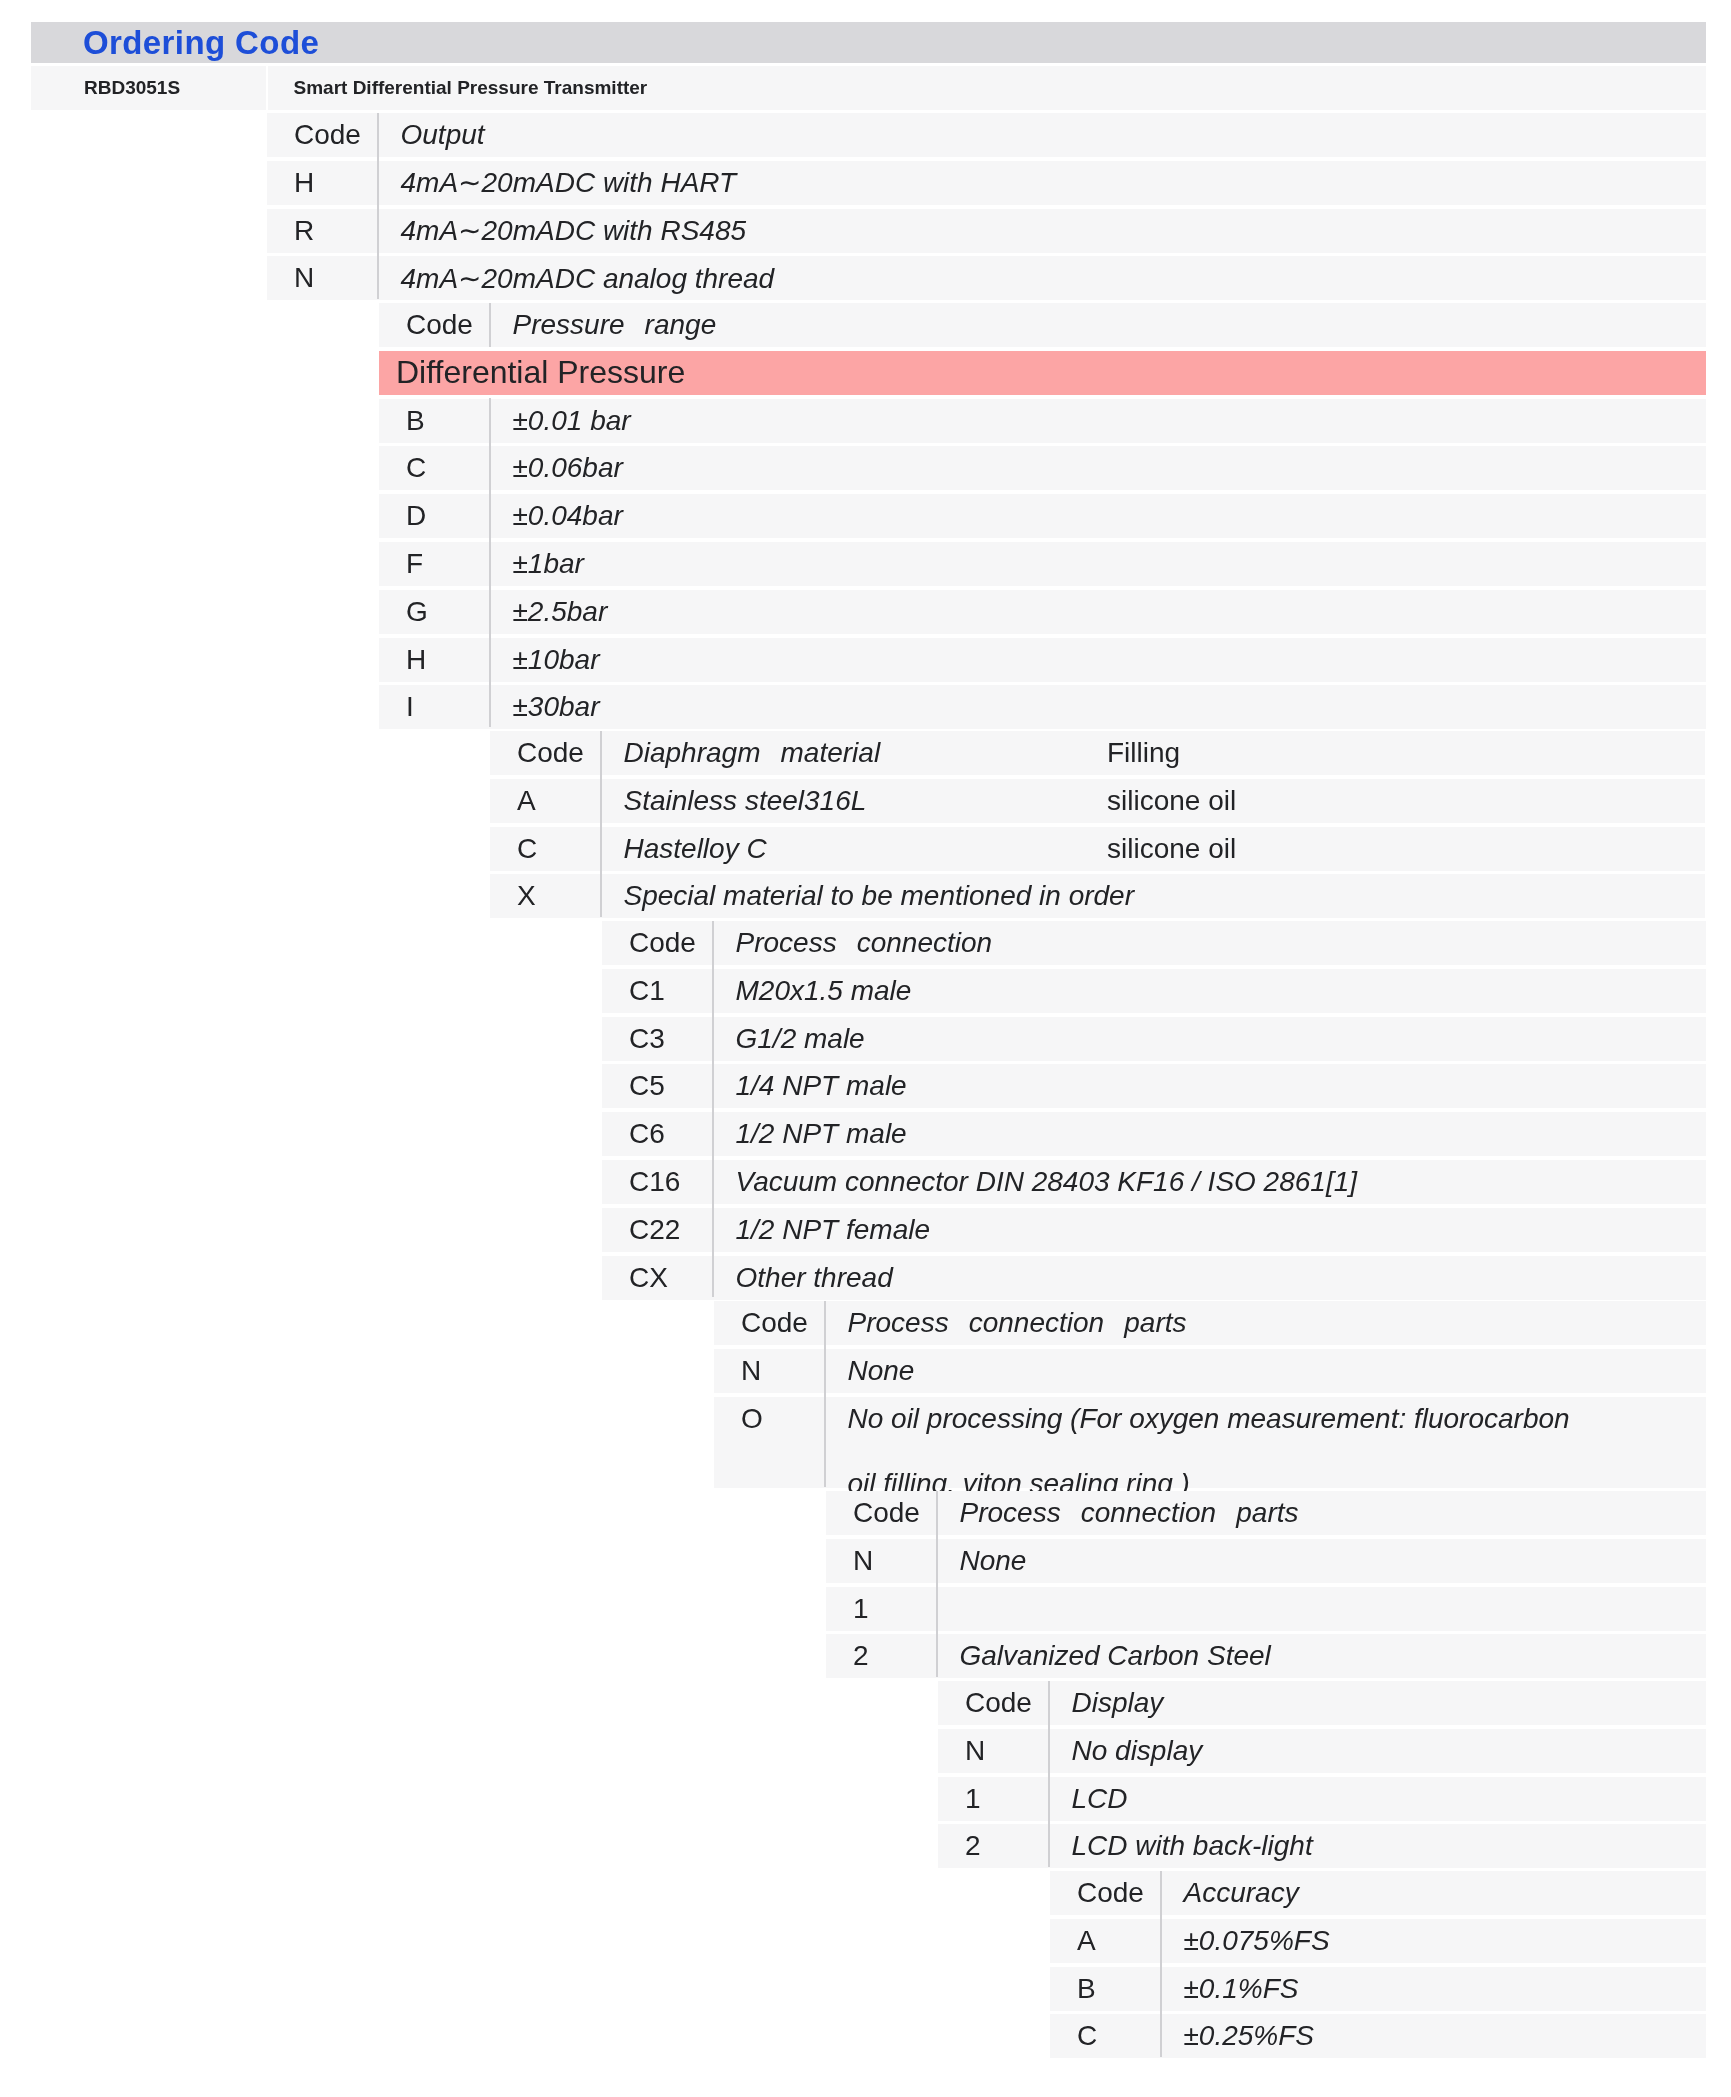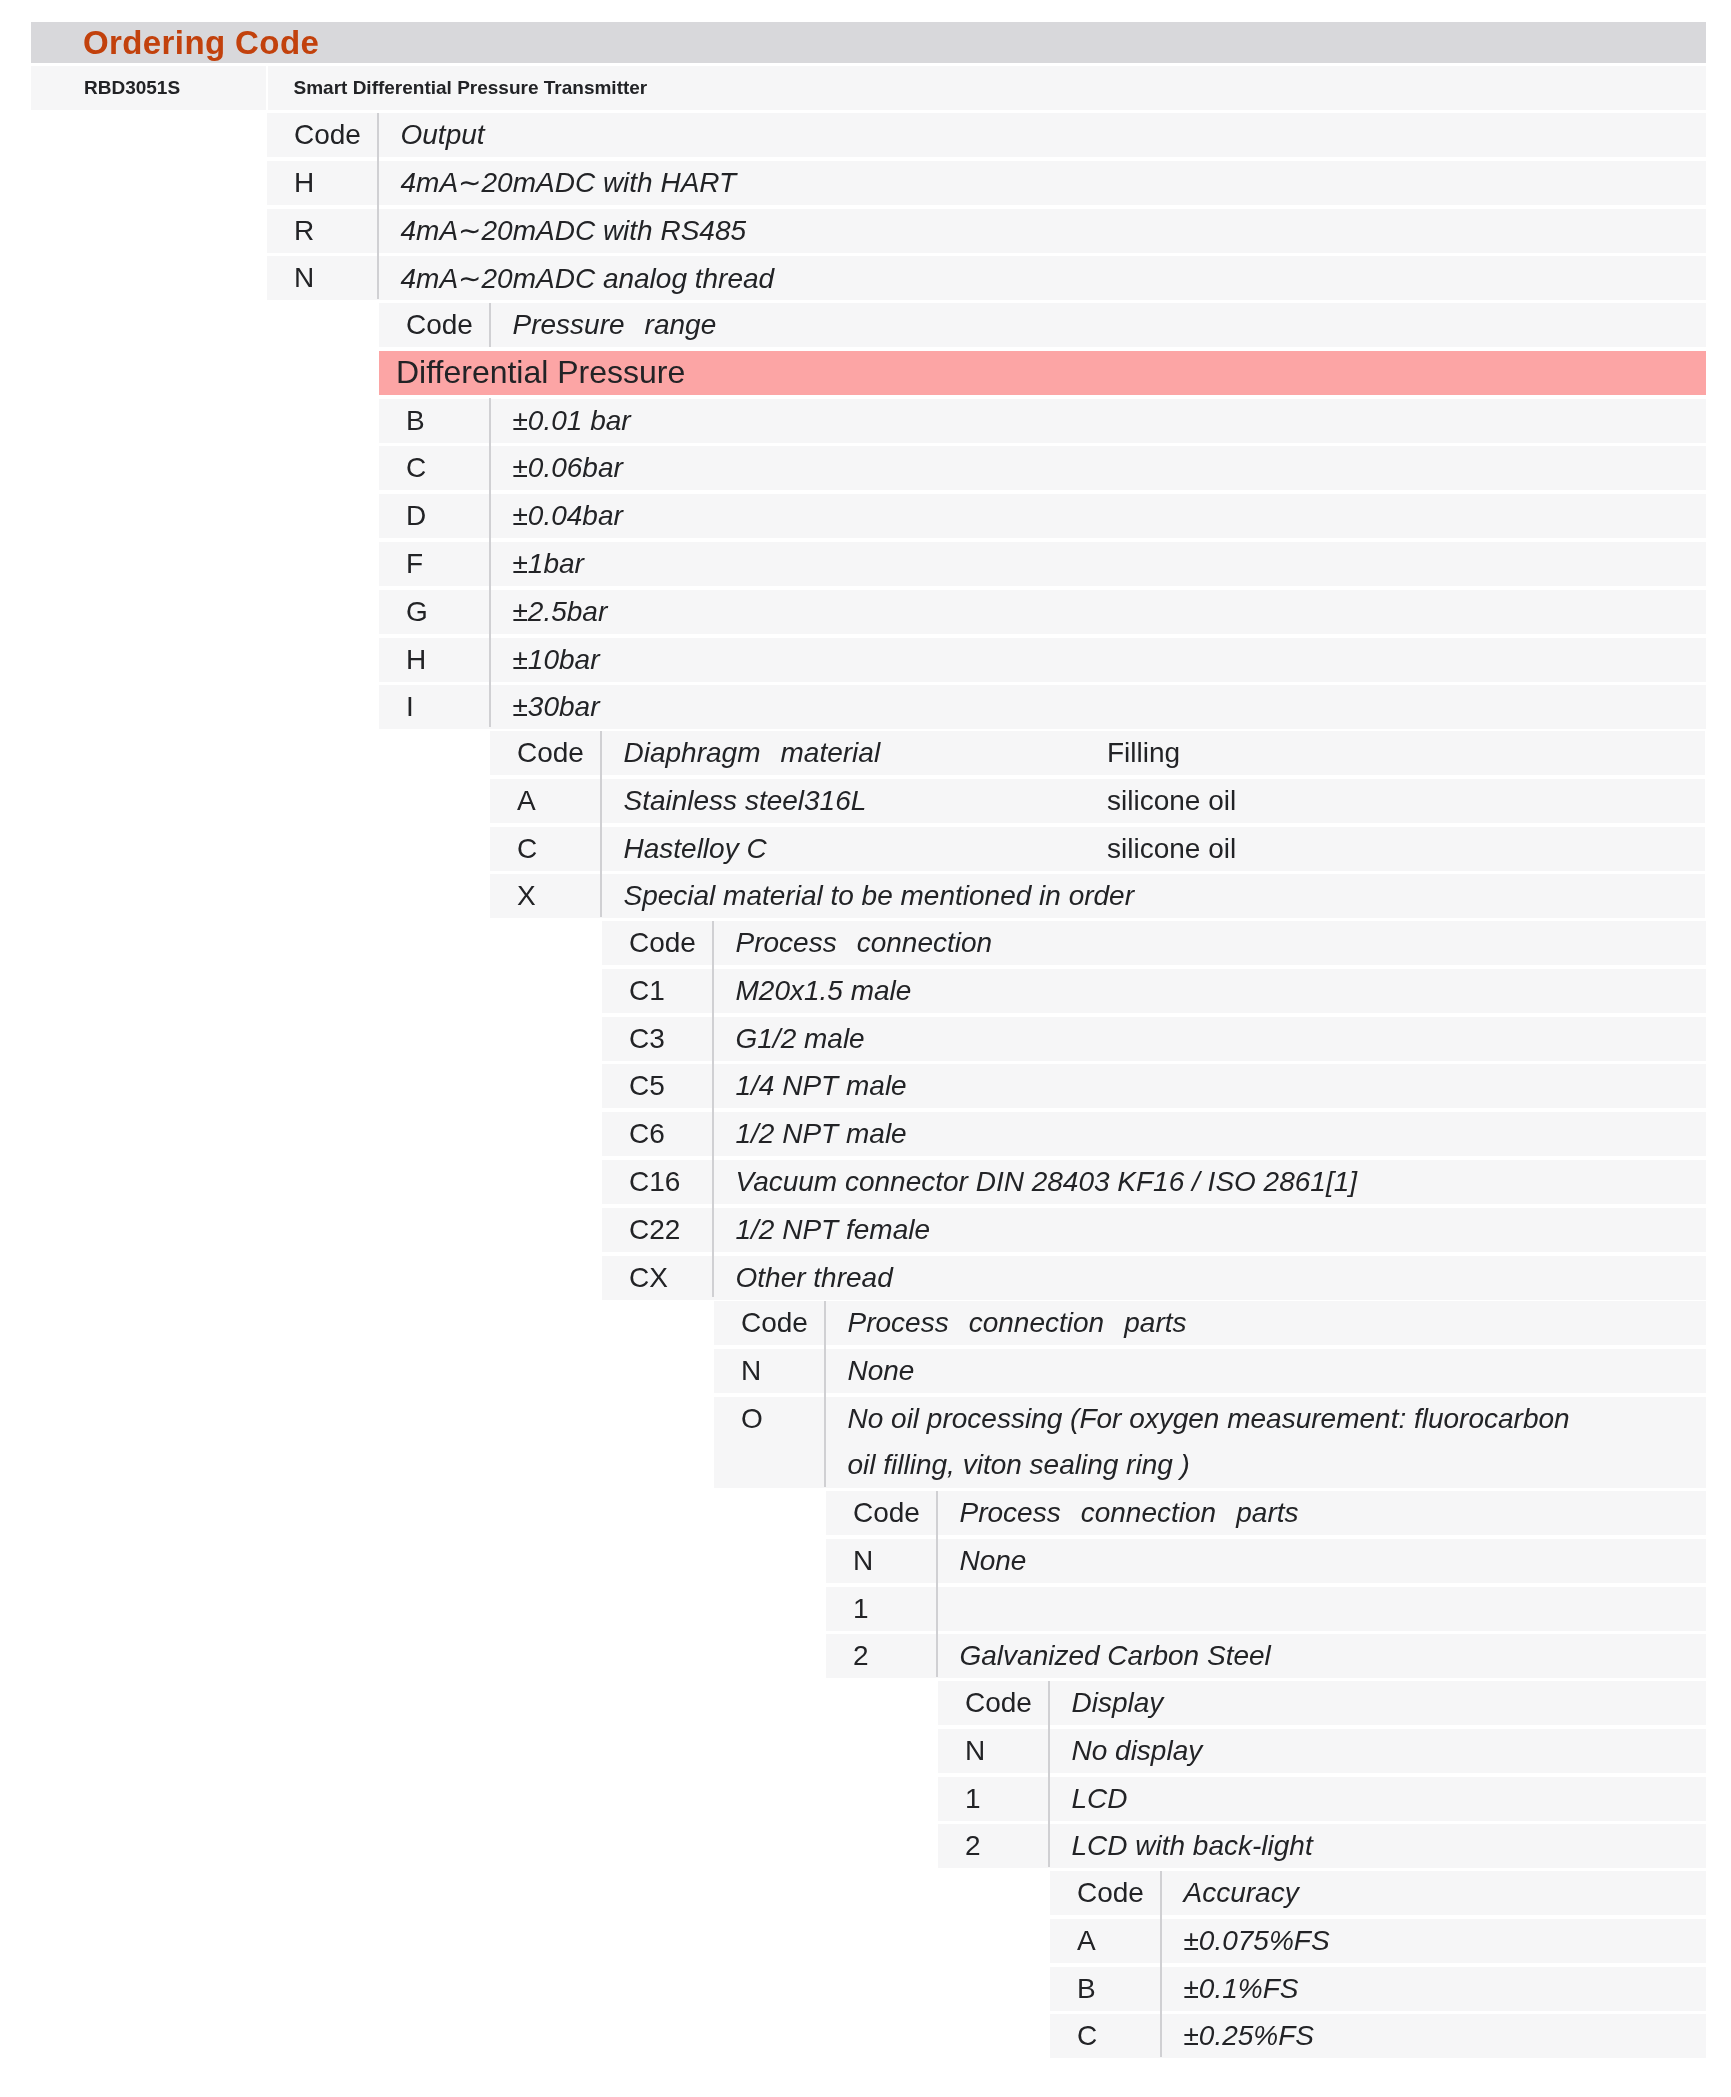--- a/index.html
+++ b/index.html
@@ -13,21 +13,21 @@
 
   .title-bar {
     position: absolute; left: 31px; top: 22px;
     width: 1675px; height: 41px;
     background: #d8d8db;
     display: flex; align-items: center;
   }
   .title-text {
     margin: 0; padding-left: 52px;
     font-size: 33px; font-weight: 700;
-    color: #c2410c; letter-spacing: 0.4px;
+    color: #1d4ed8; letter-spacing: 0.4px;
   }
 
   .product-row {
     position: absolute; left: 31px; top: 66px;
     width: 1675px; height: 44px;
     background: #f6f6f7; font-weight: 700; font-size: 19px;
   }
   .product-code {
     position: absolute; left: 0; top: 0; width: 235px; height: 44px;
     display: flex; align-items: center;
@@ -48,21 +48,21 @@
     background: #f6f6f7; display: flex; font-size: 28px;
   }
   .srow.tall { height: 91px; }
   .srow .code {
     flex: 0 0 112px; width: 112px;
     padding-left: 27px; box-sizing: border-box;
   }
   .srow .code .ctext { display: flex; align-items: center; height: 44px; }
   .srow .val { flex: 1 1 auto; padding-left: 21.5px; }
   .srow .val .line { display: flex; align-items: center; height: 44px; font-style: italic; }
-  .srow .val .line + .line { margin-top: 2px; }
+  .srow .val .line + .line { margin-top: 21px; }
   .srow .val.hdr { word-spacing: 12.3px; }
   .grow {
     position: relative; height: 44px; margin-bottom: 3.8px;
     background: #fca5a5; display: flex; align-items: center;
     padding-left: 17px; font-size: 32px;
   }
   .filling {
     position: absolute; left: 617px; top: 0; height: 44px;
     display: flex; align-items: center; word-spacing: normal;
   }

